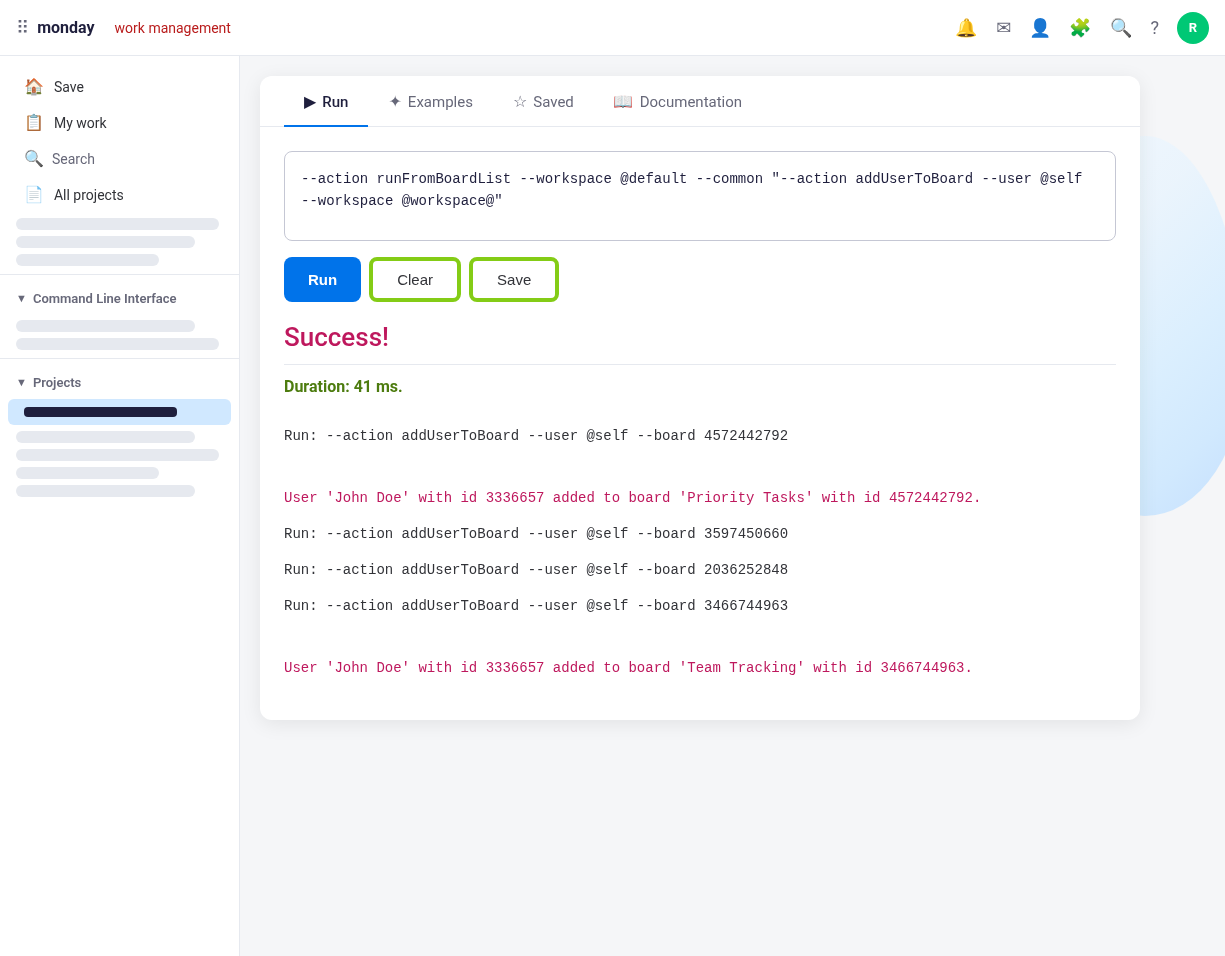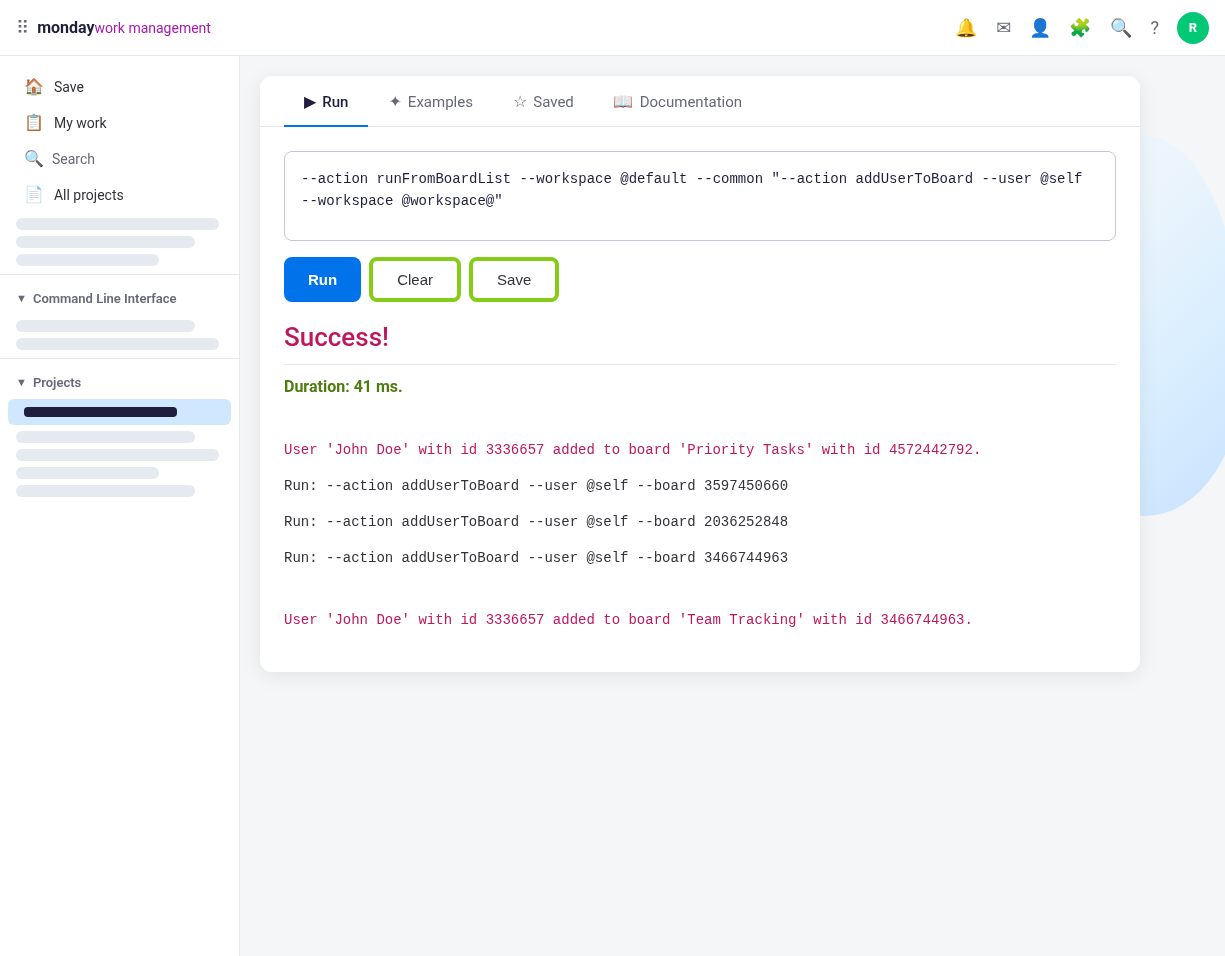--- a/index.html
+++ b/index.html
@@ -29,30 +29,30 @@
       gap: 8px;
       margin-right: auto;
     }
     .topbar-grid-icon {
       color: #676879;
       font-size: 18px;
     }
     .topbar-brand {
       display: flex;
       align-items: center;
-      gap: 0;
+      gap: 20px;
     }
     .topbar-brand-monday {
       font-weight: 700;
       font-size: 16px;
       color: #1f1f3d;
     }
     .topbar-brand-wm {
       font-size: 14px;
-      color: #a21caf;
+      color: #b91c1c;
     }
     .topbar-icons {
       display: flex;
       align-items: center;
       gap: 18px;
     }
     .topbar-icon {
       color: #676879;
       font-size: 18px;
       cursor: pointer;
@@ -403,20 +403,21 @@
 
         <div class="success-title">Success!</div>
 
         <div class="divider-line"></div>
 
         <div class="duration-text">Duration: 41 ms.</div>
 
         
         <div id="result-items">
             <div class="result-block">
+              <div class="result-run">Run: --action addUserToBoard --user @self --board 4572442792</div>
               <div class="result-info">User 'John Doe' with id 3336657 added to board 'Priority Tasks' with id 4572442792.</div>
             </div>
             <div class="result-block">
               <div class="result-run">Run: --action addUserToBoard --user @self --board 3597450660</div>
             </div>
             <div class="result-block">
               <div class="result-run">Run: --action addUserToBoard --user @self --board 2036252848</div>
             </div>
             <div class="result-block">
               <div class="result-run">Run: --action addUserToBoard --user @self --board 3466744963</div>

